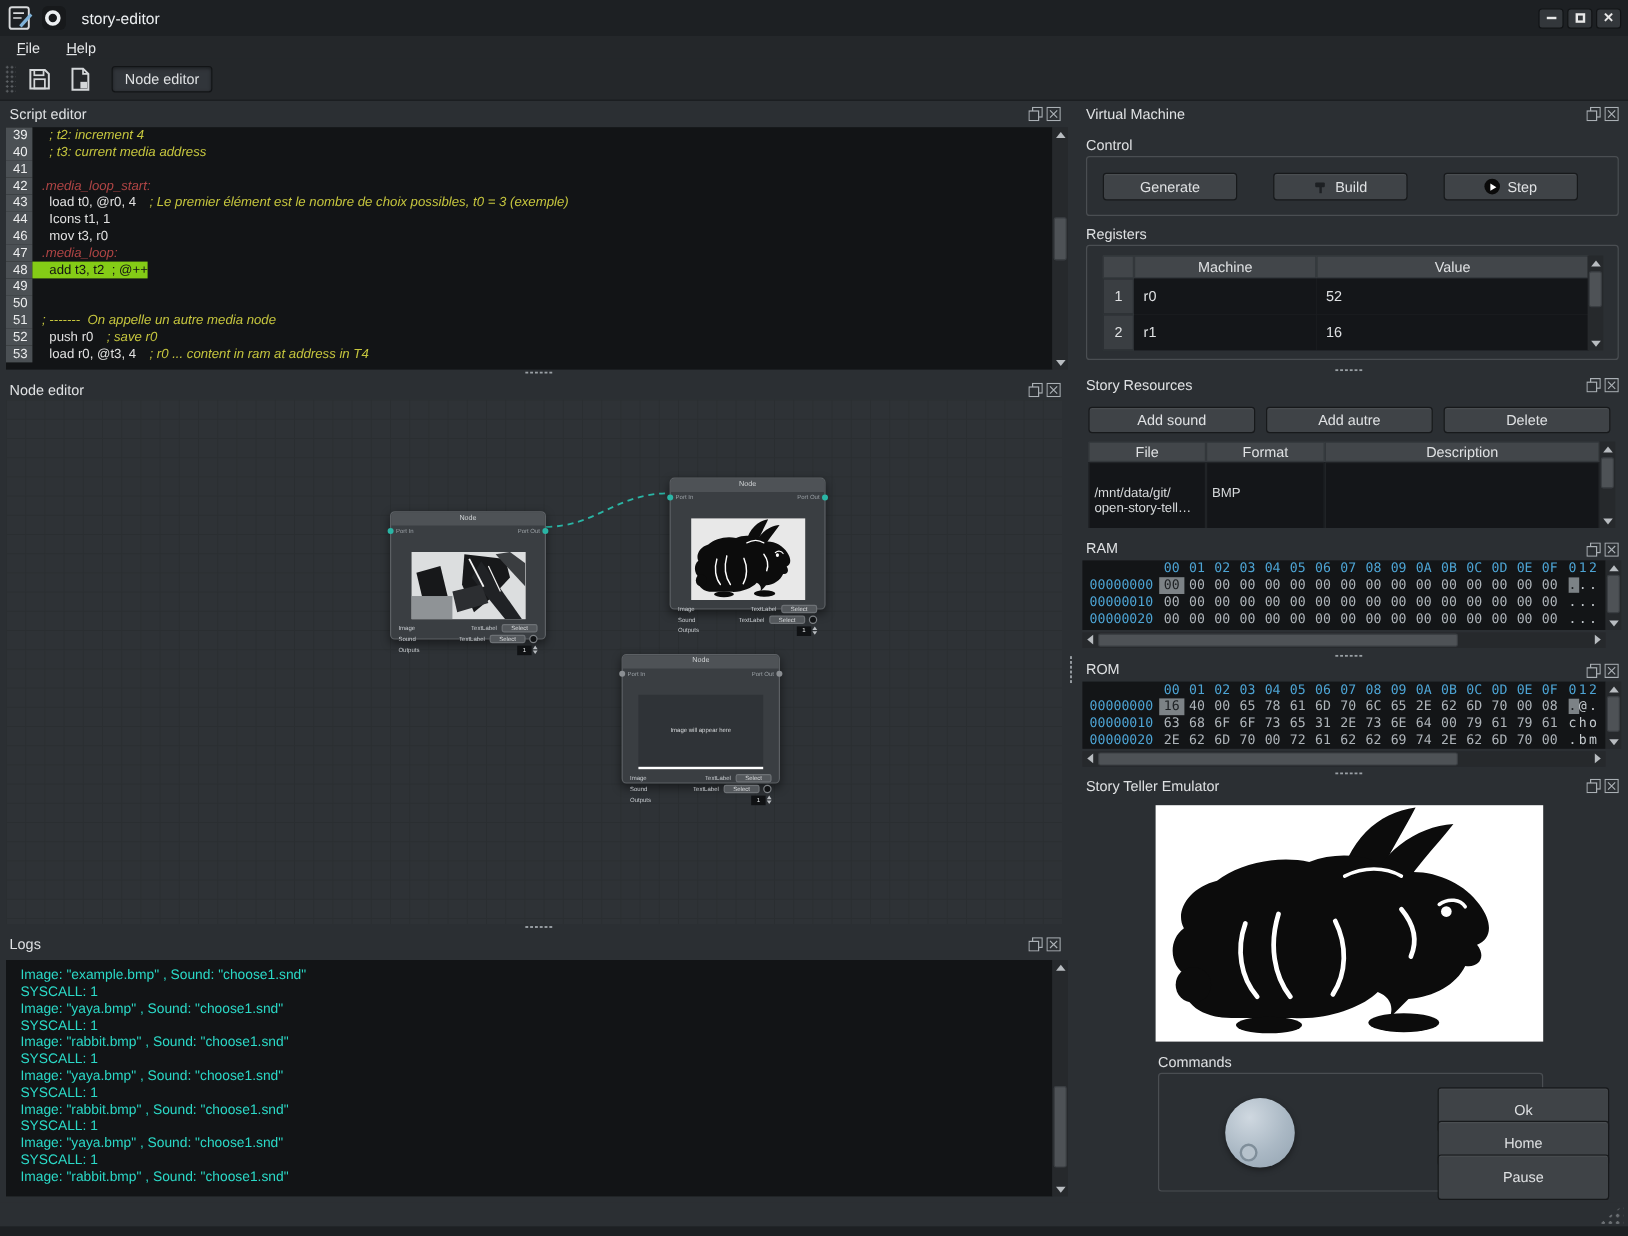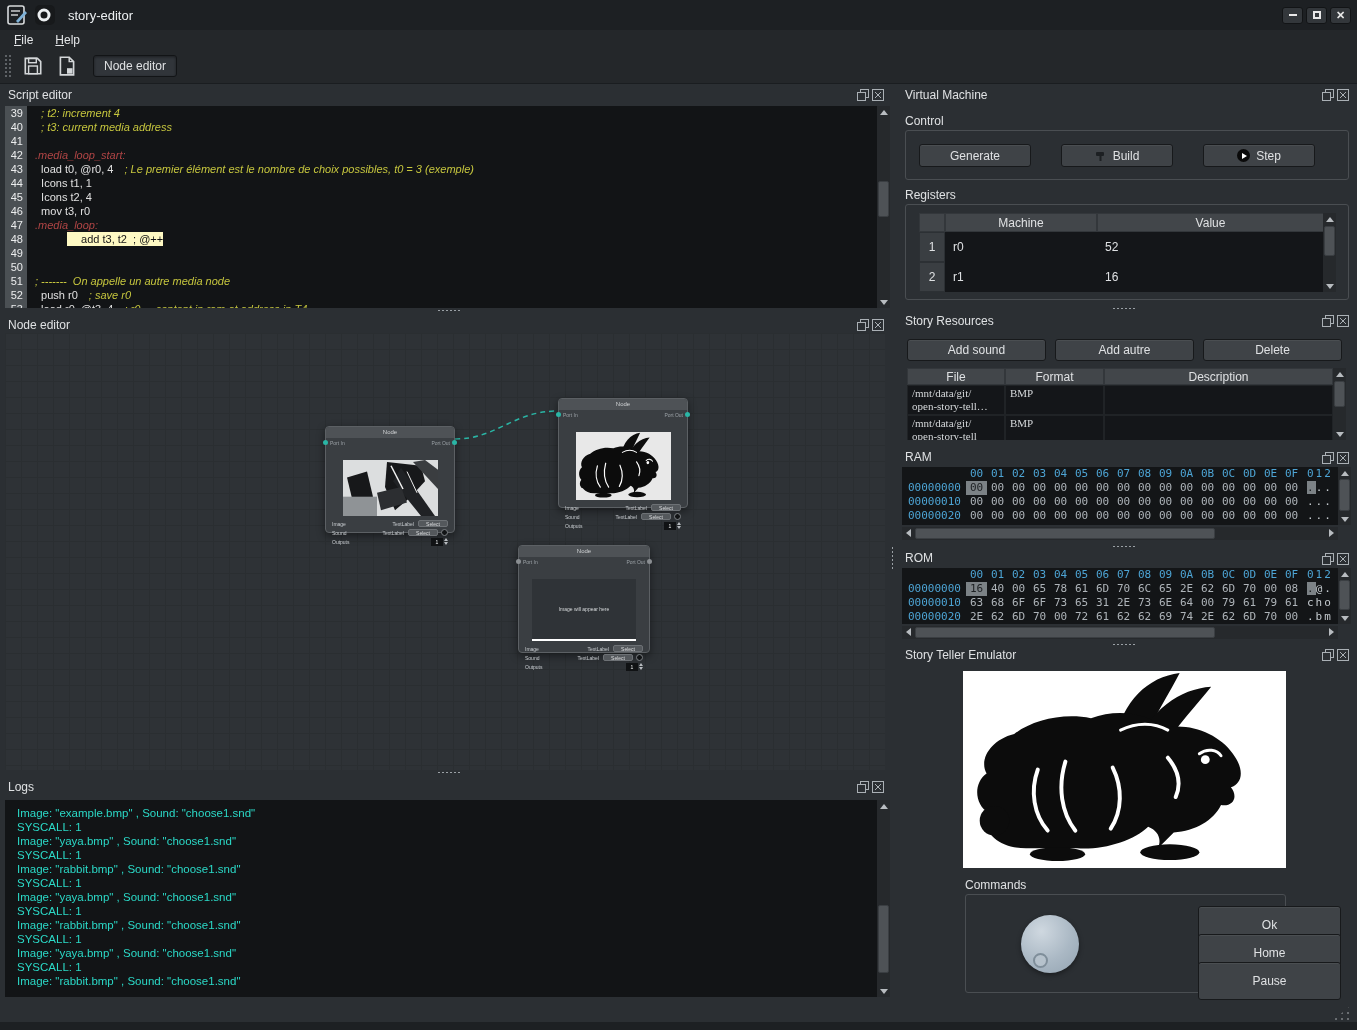--- a/index.html
+++ b/index.html
@@ -40,21 +40,21 @@
 
   
   #script-panel { left:0; top:86px; width:890px; height:224px; }
   .code-area { position:absolute; left:5px; top:20px; width:872px; height:202px; background:#121416; overflow:hidden; }
   .code-line { display:flex; height:14px; line-height:14px; font-size:11px; white-space:pre; }
   .gutter { flex:none; width:22px; background:#4b5054; color:#ecedee; text-align:right; padding-right:4px; }
   .code-line span:not(.gutter) { padding-left:8px; }
   .seg-c { color:#c6c63e; font-style:italic; }
   .seg-l { color:#b04545; font-style:italic; }
   .seg-i { color:#e0e0e0; }
-  .seg-h { background:#fef9c3; color:#141414;margin-left:40px; }
+  .seg-h { background:#84cc16; color:#141414; }
 
   
   .vscroll { position:absolute; width:13px; background:#26292c; }
   .hscroll { position:absolute; height:13px; background:#26292c; }
   .sb-thumb { position:absolute; background:#4e5256; border:1px solid #3a3e42; border-radius:2px; }
   .vscroll .sb-thumb { left:1px; right:1px; }
   .hscroll .sb-thumb { top:1px; bottom:1px; }
   .sb-btn { position:absolute; width:13px; height:12px; display:flex; align-items:center; justify-content:center; }
   .arr { width:0; height:0; border-style:solid; }
   .arr.up   { border-width:0 4px 5px 4px; border-color:transparent transparent #b8bcc0 transparent; }
@@ -120,21 +120,21 @@
   .reg-idx { background:#3a3e42; border:1px solid #2c3034; justify-content:center !important; }
   .reg-cell { background:#141619; padding-left:8px; }
 
   #res-panel { left:897px; top:312px; width:460px; height:135px; }
   .res-btn { position:absolute; top:27px; width:139px; height:22px; }
   .res-table { position:absolute; left:10px; top:56px; width:426px; height:72px; overflow:hidden; }
   .res-head, .res-row { display:grid; grid-template-columns:98px 99px 229px; }
   .res-head > div { background:#42464a; border:1px solid #33373b; font-size:12px; height:17px;
                     display:flex; align-items:center; justify-content:center; }
   .res-row > div { background:#141619; border:1px solid #202326; min-height:30px;
-                   font-size:11px; padding:1px 4px; color:#d6d9db; line-height:13px;font-family:Liberation Serif, serif; }
+                   font-size:11px; padding:19px 4px; color:#d6d9db; line-height:13px; }
 
   
   .hex-panel { left:897px; width:460px; }
   .hex-area { position:absolute; left:5px; top:20px; width:436px; background:#131517; overflow:hidden;
               font-family:"DejaVu Sans Mono", monospace; font-size:11px; }
   .hex-row { display:flex; height:14px; line-height:14px; white-space:pre; }
   .hex-addr { flex:none; width:64px; padding-left:6px; color:#4da4d4; }
   .hex-cell { flex:none; width:21px; text-align:center; color:#aeb4b9; }
   .hex-cell.head { color:#4da4d4; }
   .hex-cell.sel, .hex-ascii .sel { background:#7c8286; color:#1d2023; }
@@ -268,21 +268,20 @@
         <use href="#icon-close"></use>
       </svg>
   </div>
   <div class="code-area" id="code-lines">
       <div class="code-line"><span class="gutter">39</span><span class="seg-c">  ; t2: increment 4</span></div>
       <div class="code-line"><span class="gutter">40</span><span class="seg-c">  ; t3: current media address</span></div>
       <div class="code-line"><span class="gutter">41</span></div>
       <div class="code-line"><span class="gutter">42</span><span class="seg-l">.media_loop_start:</span></div>
       <div class="code-line"><span class="gutter">43</span><span class="seg-i">  load t0, @r0, 4 </span><span class="seg-c">; Le premier élément est le nombre de choix possibles, t0 = 3 (exemple)</span></div>
       <div class="code-line"><span class="gutter">44</span><span class="seg-i">  Icons t1, 1</span></div>
-      <div class="code-line"><span class="gutter">45</span><span class="seg-i">  Icons t2, 4</span></div>
       <div class="code-line"><span class="gutter">46</span><span class="seg-i">  mov t3, r0</span></div>
       <div class="code-line"><span class="gutter">47</span><span class="seg-l">.media_loop:</span></div>
       <div class="code-line"><span class="gutter">48</span><span class="seg-h">  add t3, t2  ; @++</span></div>
       <div class="code-line"><span class="gutter">49</span></div>
       <div class="code-line"><span class="gutter">50</span></div>
       <div class="code-line"><span class="gutter">51</span><span class="seg-c">; -------  On appelle un autre media node</span></div>
       <div class="code-line"><span class="gutter">52</span><span class="seg-i">  push r0 </span><span class="seg-c">; save r0</span></div>
       <div class="code-line"><span class="gutter">53</span><span class="seg-i">  load r0, @t3, 4 </span><span class="seg-c">; r0 ... content in ram at address in T4</span></div>
     </div>
   <div class="vscroll" style="left:877px; top:20px; height:202px;">

